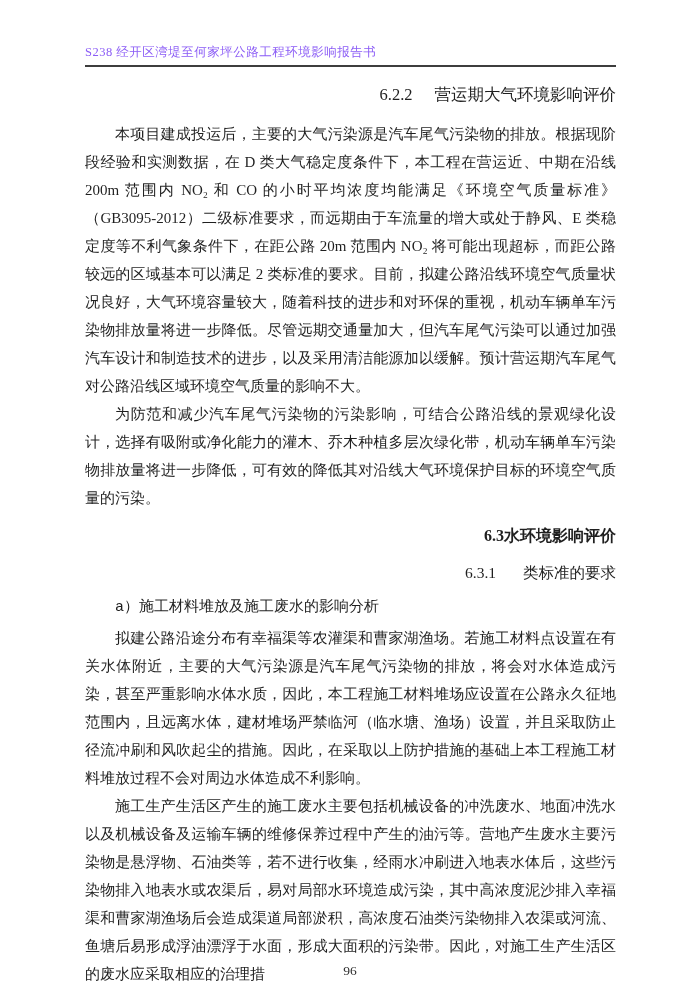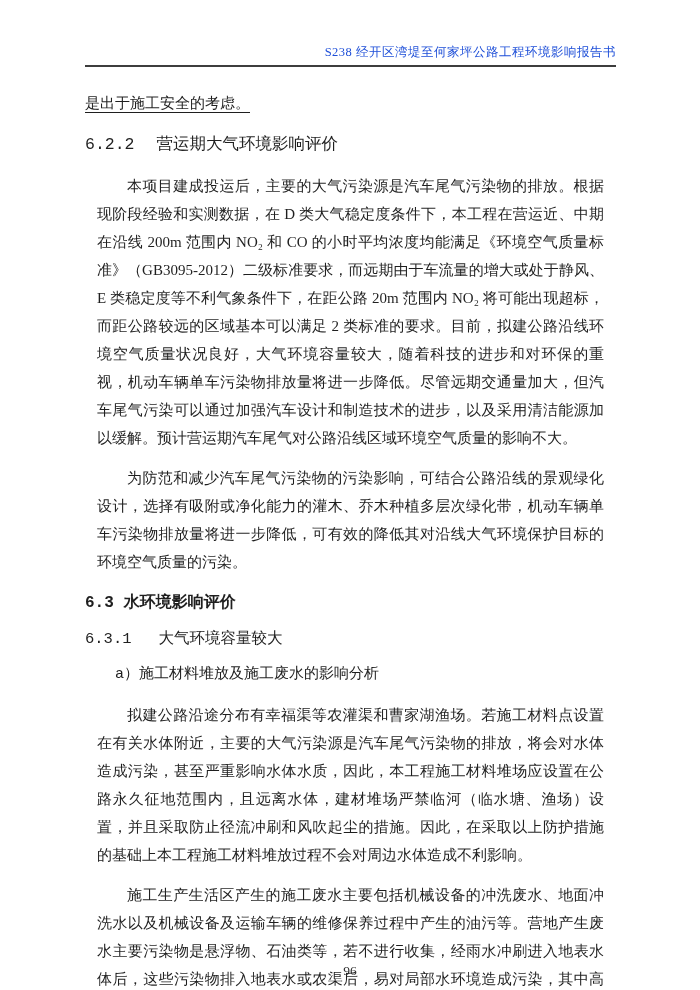--- a/index.html
+++ b/index.html
@@ -13,24 +13,24 @@
     height: 990px;
     margin: 0 auto;
     background: #ffffff;
     overflow: hidden;
     box-sizing: border-box;
     padding: 44px 84px 0 85px;
     font-family: "Liberation Serif", "DejaVu Serif", serif;
     color: #1f1f1f;
   }
   .running-header {
-    text-align: right;
+    text-align: left;
     font-size: 12.5px;
     line-height: 16px;
-    color: #1d4ed8;
+    color: #8b5cf6;
     letter-spacing: 0.5px;
   }
   .header-rule {
     margin-top: 5px;
     border: none;
     border-top: 2.2px solid #3d3d3d;
     height: 0;
   }
   .doc-body {
     font-size: 15px;
@@ -41,52 +41,51 @@
     margin: 22px 0 0 0;
   }
   .carryover .underlined {
     text-decoration: underline;
     text-underline-offset: 4px;
     padding-right: 8px;
   }
   .heading {
     margin: 0;
     font-weight: normal;
-    text-align: left;
-    font-family: Liberation Mono, monospace;
+    text-align: right;
   }
   .h-622 {
     margin-top: 13px;
     margin-bottom: 10px;
     font-size: 16.5px;
     line-height: 30px;
   }
   .h-622 .h-num { margin-right: 22px; }
   .h-63 {
     margin-top: 9px;
     margin-bottom: 7px;
     font-size: 16px;
     font-weight: bold;
     line-height: 30px;
   }
-  .h-63 .h-num { margin-right: 10px; }
+  .h-63 .h-num { margin-right: 0; }
   .h-631 {
     margin-bottom: 7px;
     font-size: 15.5px;
     line-height: 29px;
   }
   .h-631 .h-num { margin-right: 27px; }
   .h-6311 {
     margin-bottom: 6px;
     font-size: 15px;
     line-height: 29px;
   }
   .h-6311 .h-num { margin-right: 12px; }
   .para {
-    margin: 12px;
+    margin: 0;
     text-indent: 2em;
   }
   .item-a {
     margin: 0 0 2px 0;
     text-indent: 2em;
     font-family: Liberation Mono, monospace;
   }
   .page-footer {
     position: absolute;
     top: 919px;
@@ -101,36 +100,35 @@
 </head>
 <body>
 
 <div class="page">
 
   <div class="running-header">S238 经开区湾堤至何家坪公路工程环境影响报告书</div>
   <div class="header-rule"></div>
 
   <div class="doc-body">
 
-    <p class="carryover"><span class="underlined">是出于施工安全的考虑。</span></p>
 
     <h2 class="heading h-622">
       <span class="h-num">6.2.2</span><span>营运期大气环境影响评价</span>
     </h2>
 
     <p class="para">本项目建成投运后，主要的大气污染源是汽车尾气污染物的排放。根据现阶段经验和实测数据，在 D 类大气稳定度条件下，本工程在营运近、中期在沿线 200m 范围内 NO₂ 和 CO 的小时平均浓度均能满足《环境空气质量标准》（GB3095-2012）二级标准要求，而远期由于车流量的增大或处于静风、E 类稳定度等不利气象条件下，在距公路 20m 范围内 NO₂ 将可能出现超标，而距公路较远的区域基本可以满足 2 类标准的要求。目前，拟建公路沿线环境空气质量状况良好，大气环境容量较大，随着科技的进步和对环保的重视，机动车辆单车污染物排放量将进一步降低。尽管远期交通量加大，但汽车尾气污染可以通过加强汽车设计和制造技术的进步，以及采用清洁能源加以缓解。预计营运期汽车尾气对公路沿线区域环境空气质量的影响不大。</p>
 
     <p class="para">为防范和减少汽车尾气污染物的污染影响，可结合公路沿线的景观绿化设计，选择有吸附或净化能力的灌木、乔木种植多层次绿化带，机动车辆单车污染物排放量将进一步降低，可有效的降低其对沿线大气环境保护目标的环境空气质量的污染。</p>
 
     <h2 class="heading h-63">
       <span class="h-num">6.3</span><span>水环境影响评价</span>
     </h2>
 
     <h3 class="heading h-631">
-      <span class="h-num">6.3.1</span><span>大气环境容量较大</span>
+      <span class="h-num">6.3.1</span><span>类标准的要求</span>
     </h3>
 
 
     <p class="item-a">a）施工材料堆放及施工废水的影响分析</p>
 
     <p class="para">拟建公路沿途分布有幸福渠等农灌渠和曹家湖渔场。若施工材料点设置在有关水体附近，主要的大气污染源是汽车尾气污染物的排放，将会对水体造成污染，甚至严重影响水体水质，因此，本工程施工材料堆场应设置在公路永久征地范围内，且远离水体，建材堆场严禁临河（临水塘、渔场）设置，并且采取防止径流冲刷和风吹起尘的措施。因此，在采取以上防护措施的基础上本工程施工材料堆放过程不会对周边水体造成不利影响。</p>
 
     <p class="para">施工生产生活区产生的施工废水主要包括机械设备的冲洗废水、地面冲洗水以及机械设备及运输车辆的维修保养过程中产生的油污等。营地产生废水主要污染物是悬浮物、石油类等，若不进行收集，经雨水冲刷进入地表水体后，这些污染物排入地表水或农渠后，易对局部水环境造成污染，其中高浓度泥沙排入幸福渠和曹家湖渔场后会造成渠道局部淤积，高浓度石油类污染物排入农渠或河流、鱼塘后易形成浮油漂浮于水面，形成大面积的污染带。因此，对施工生产生活区的废水应采取相应的治理措</p>
 
   </div>

